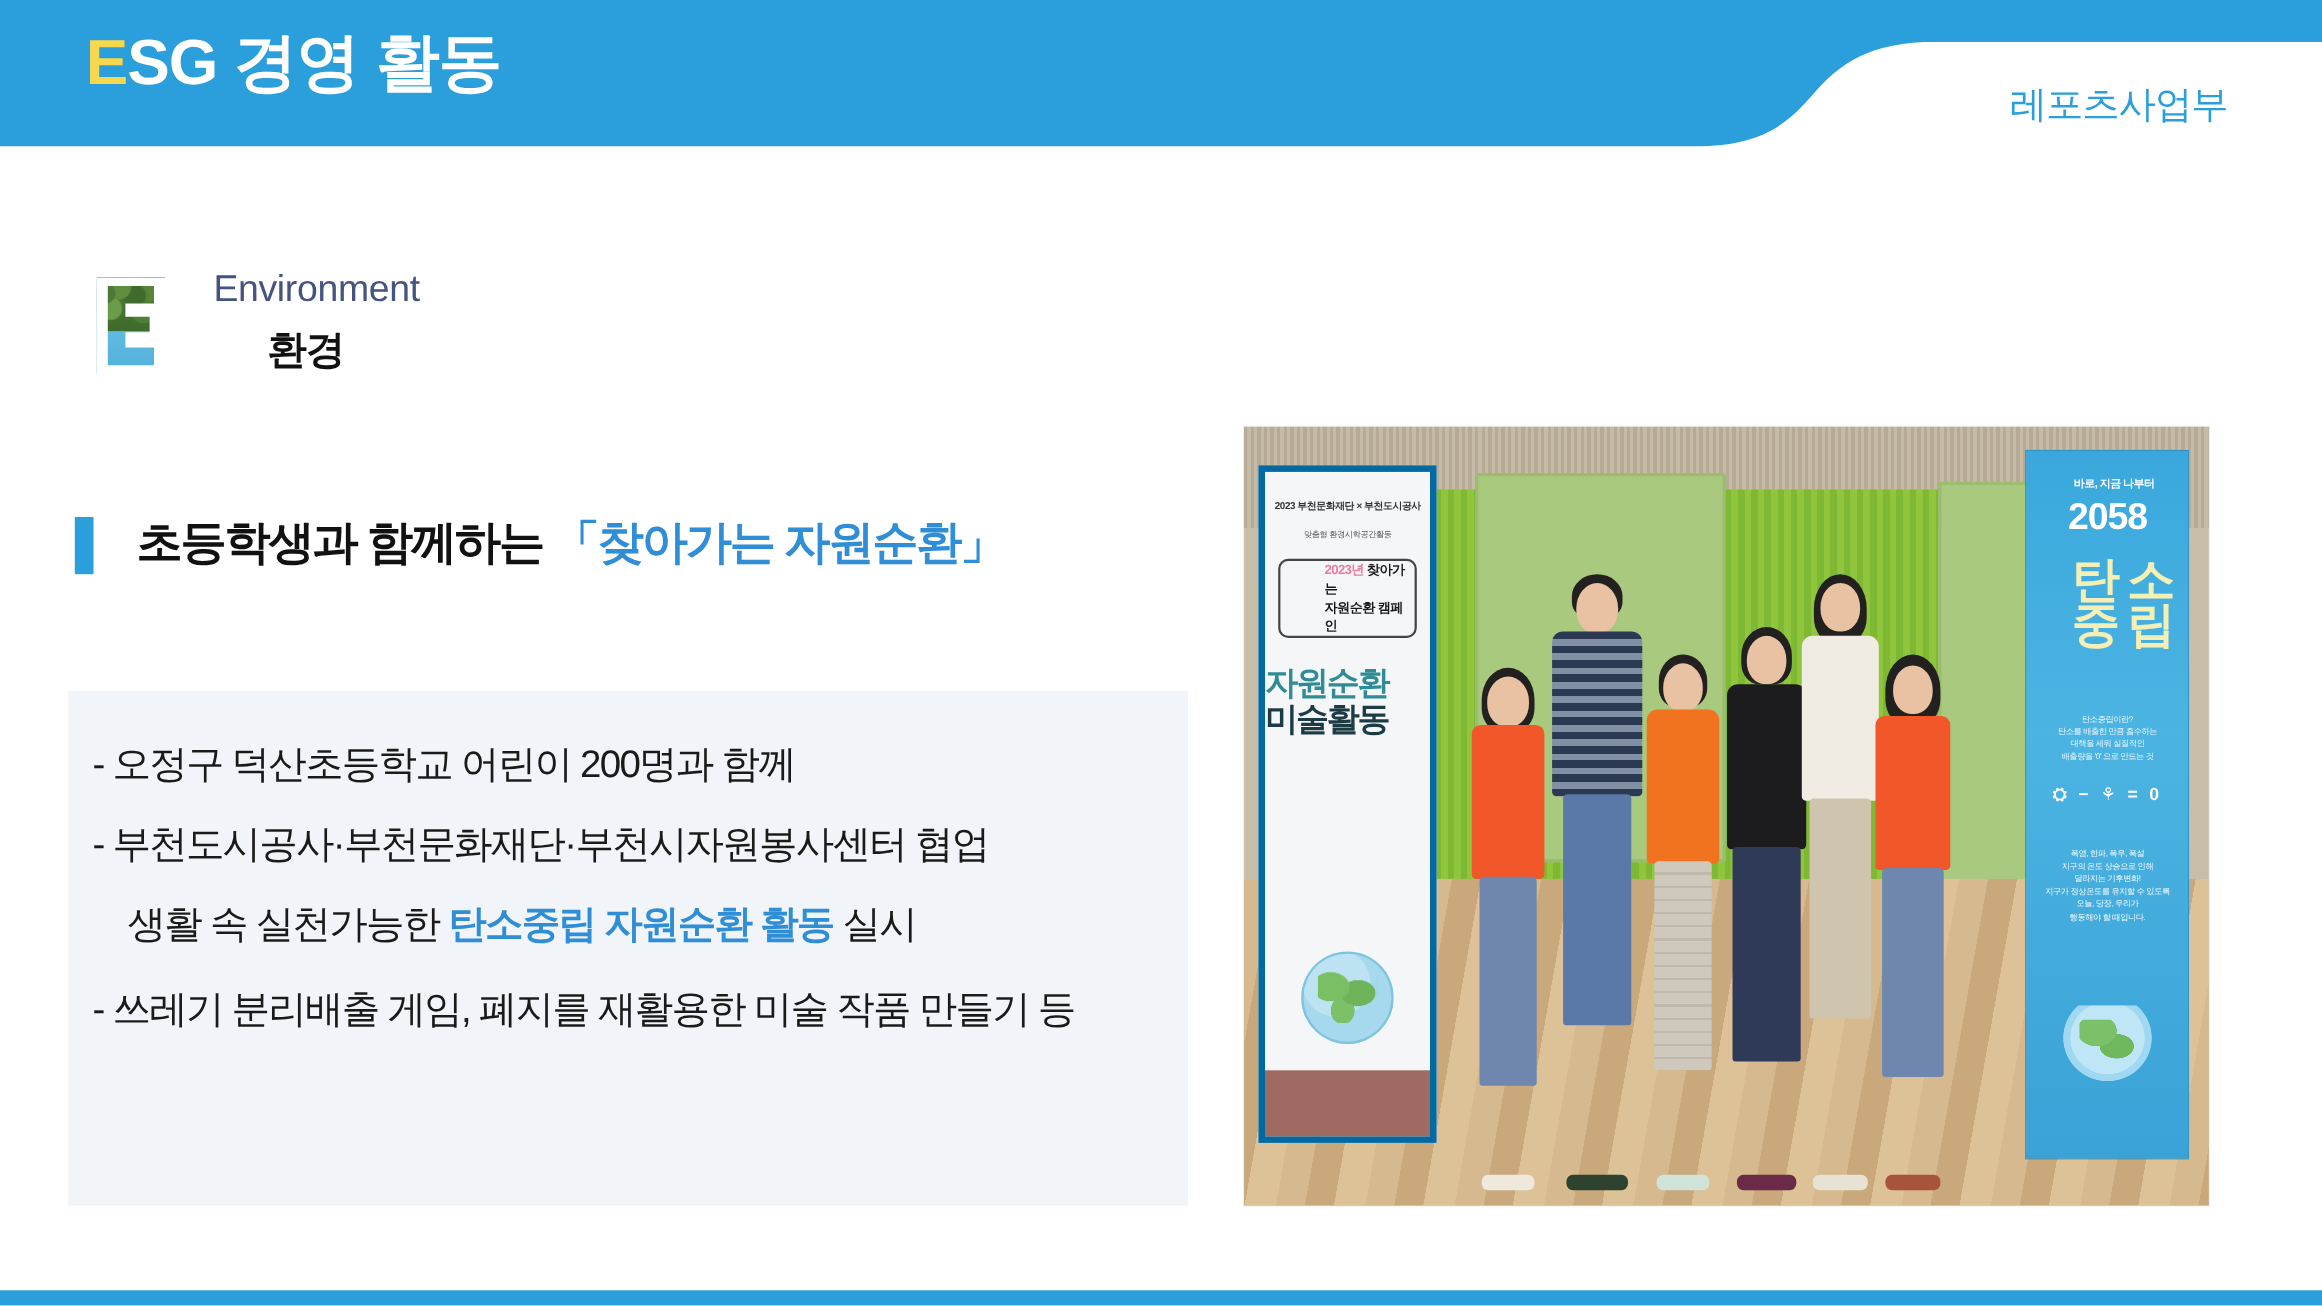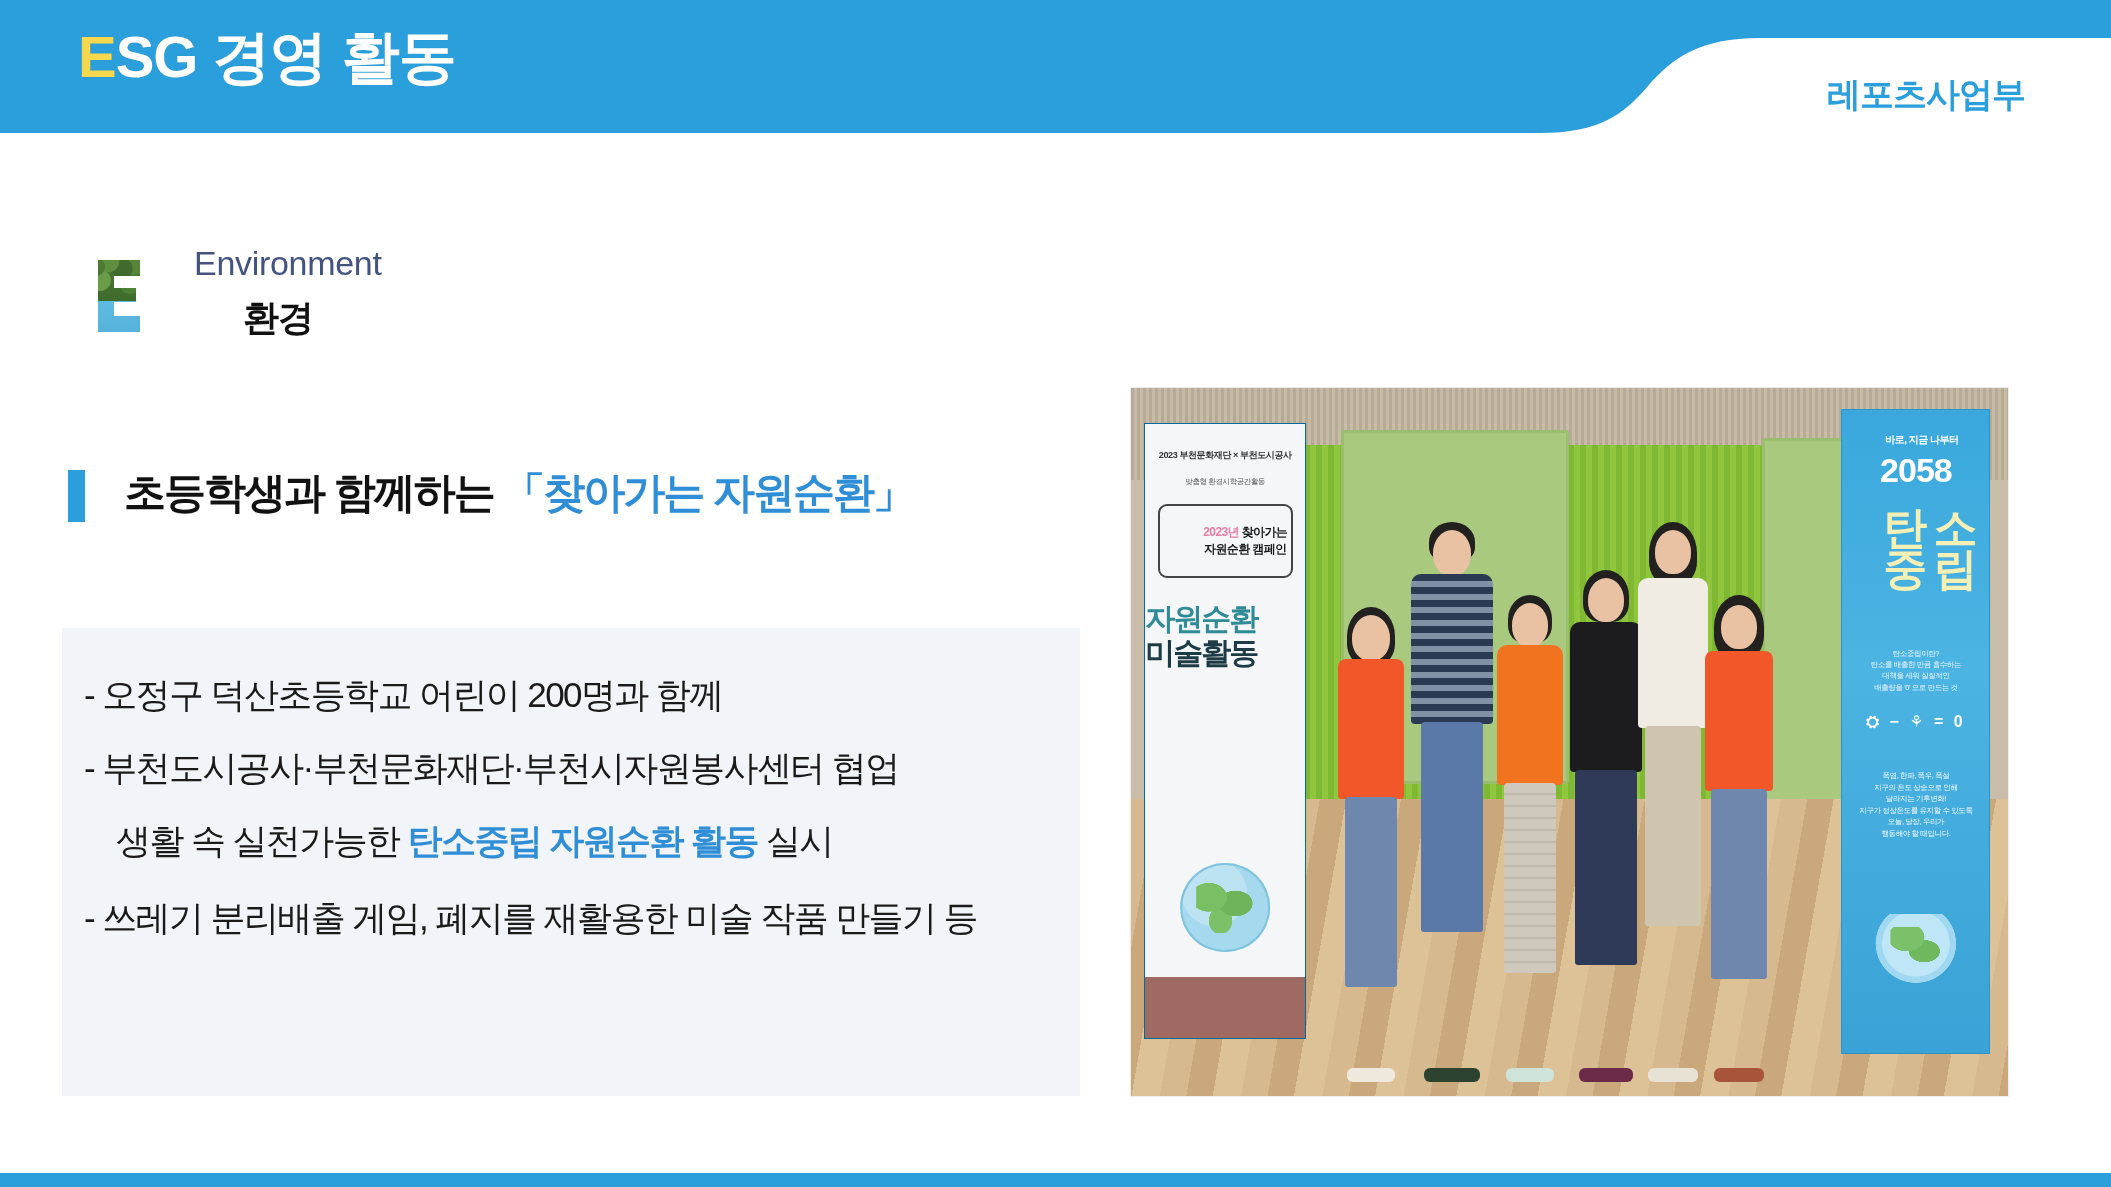--- a/index.html
+++ b/index.html
@@ -19,21 +19,21 @@
   .slide-title {
     position:absolute; left:78px; top:27px;
     font-size:58px; font-weight:bold; letter-spacing:-1px;
     color:#ffffff; white-space:nowrap; line-height:1.05;
     text-shadow:0 0 1px rgba(0,0,0,.08);
   }
   .slide-title .e { color:#f5d84e; }
 
   .dept-label {
     position:absolute; right:86px; top:72px;
-    font-size:34px; font-weight:bold; letter-spacing:-1px;
+    font-size:34px; font-weight:normal; letter-spacing:-1px;
     color:#2b9fdb; white-space:nowrap;
   }
 
   
   .pillar { position:absolute; left:88px; top:252px; }
   .pillar-logo {
     position:absolute; left:0; top:0; width:62px; height:88px;
     background:
       linear-gradient(#6fc9e8,#4fb7de) no-repeat;
     overflow:hidden;
@@ -103,21 +103,21 @@
     border-radius:2px; }
   .ph-greenpad { position:absolute; left:24%; top:6%; width:26%; height:50%;
     background:#a9c97f; border:3px solid #9bbd6e; border-radius:3px; }
   .ph-greenpad2 { position:absolute; left:72%; top:7%; width:12%; height:52%;
     background:#a9c97f; border:3px solid #9bbd6e; border-radius:3px; }
   .ph-floor { position:absolute; left:0; bottom:0; width:100%; height:42%;
     background:repeating-linear-gradient(100deg,#d6b98e 0 26px,#c9a87b 26px 52px,#ddc197 52px 80px); }
 
   
   .ph-banL { position:absolute; left:1.5%; top:5%; width:18.5%; height:87%;
-    background:#f4f6f7; border:1px solid #0369a1; }
+    background:#f4f6f7; border:6px solid #0369a1; }
   .ph-banL .t1 { position:absolute; top:4%; left:0; right:0; text-align:center;
     font-size:9px; font-weight:bold; color:#333; letter-spacing:-.4px; }
   .ph-banL .t2 { position:absolute; top:8.5%; left:0; right:0; text-align:center;
     font-size:7.5px; color:#555; letter-spacing:-.4px; }
   .ph-banL .box { position:absolute; top:13%; left:8%; right:8%; height:12%;
     border:2px solid #444; border-radius:9px; display:flex; flex-direction:column;
     align-items:center; justify-content:center; gap:0;padding-left:40px; }
   .ph-banL .box .l1 { font-size:12px; font-weight:bold; letter-spacing:-.6px; color:#1a1a1a; }
   .ph-banL .box .l1 .pk { color:#e87ca5; }
   .ph-banL .box .l2 { font-size:12px; font-weight:bold; letter-spacing:-.6px; color:#1a1a1a; }

